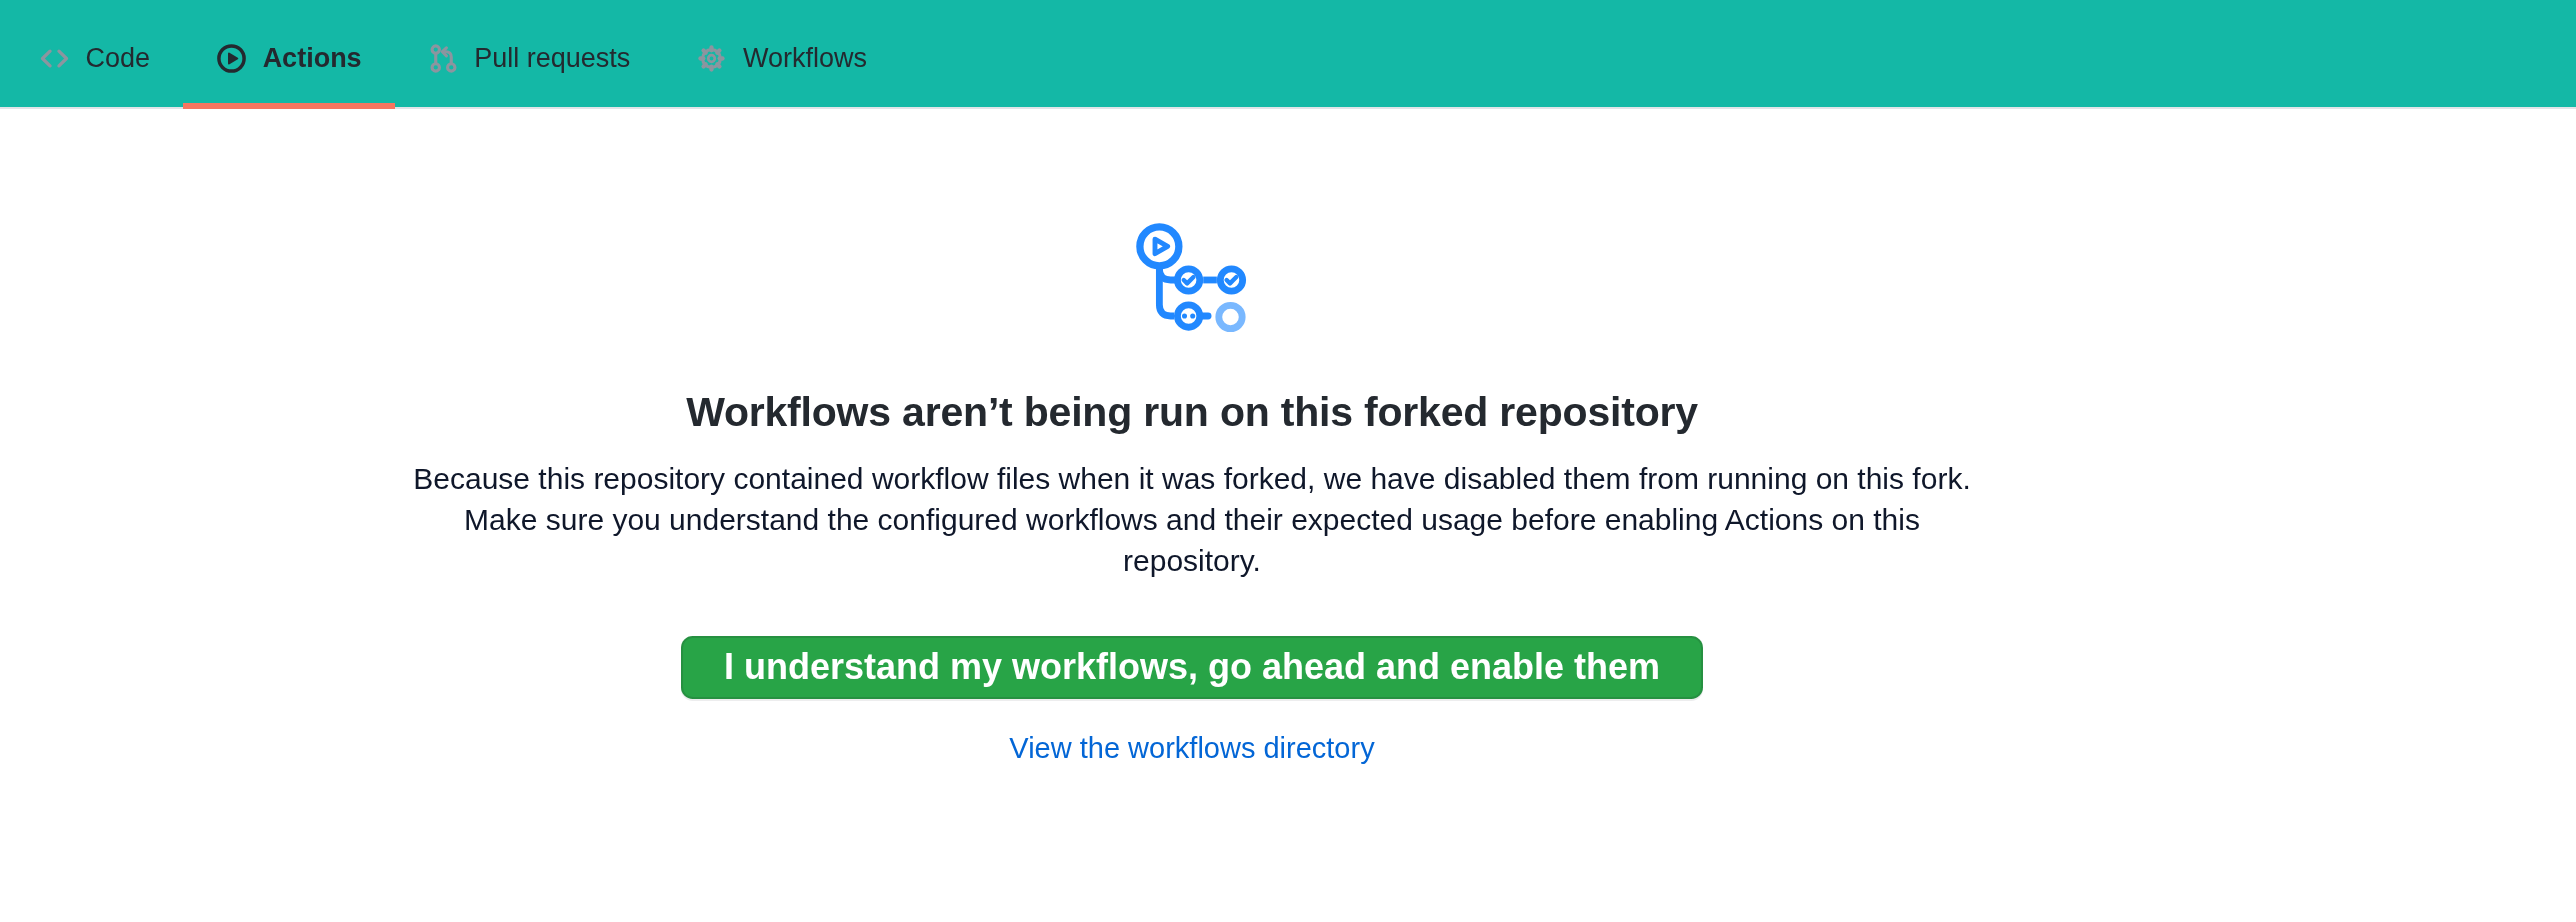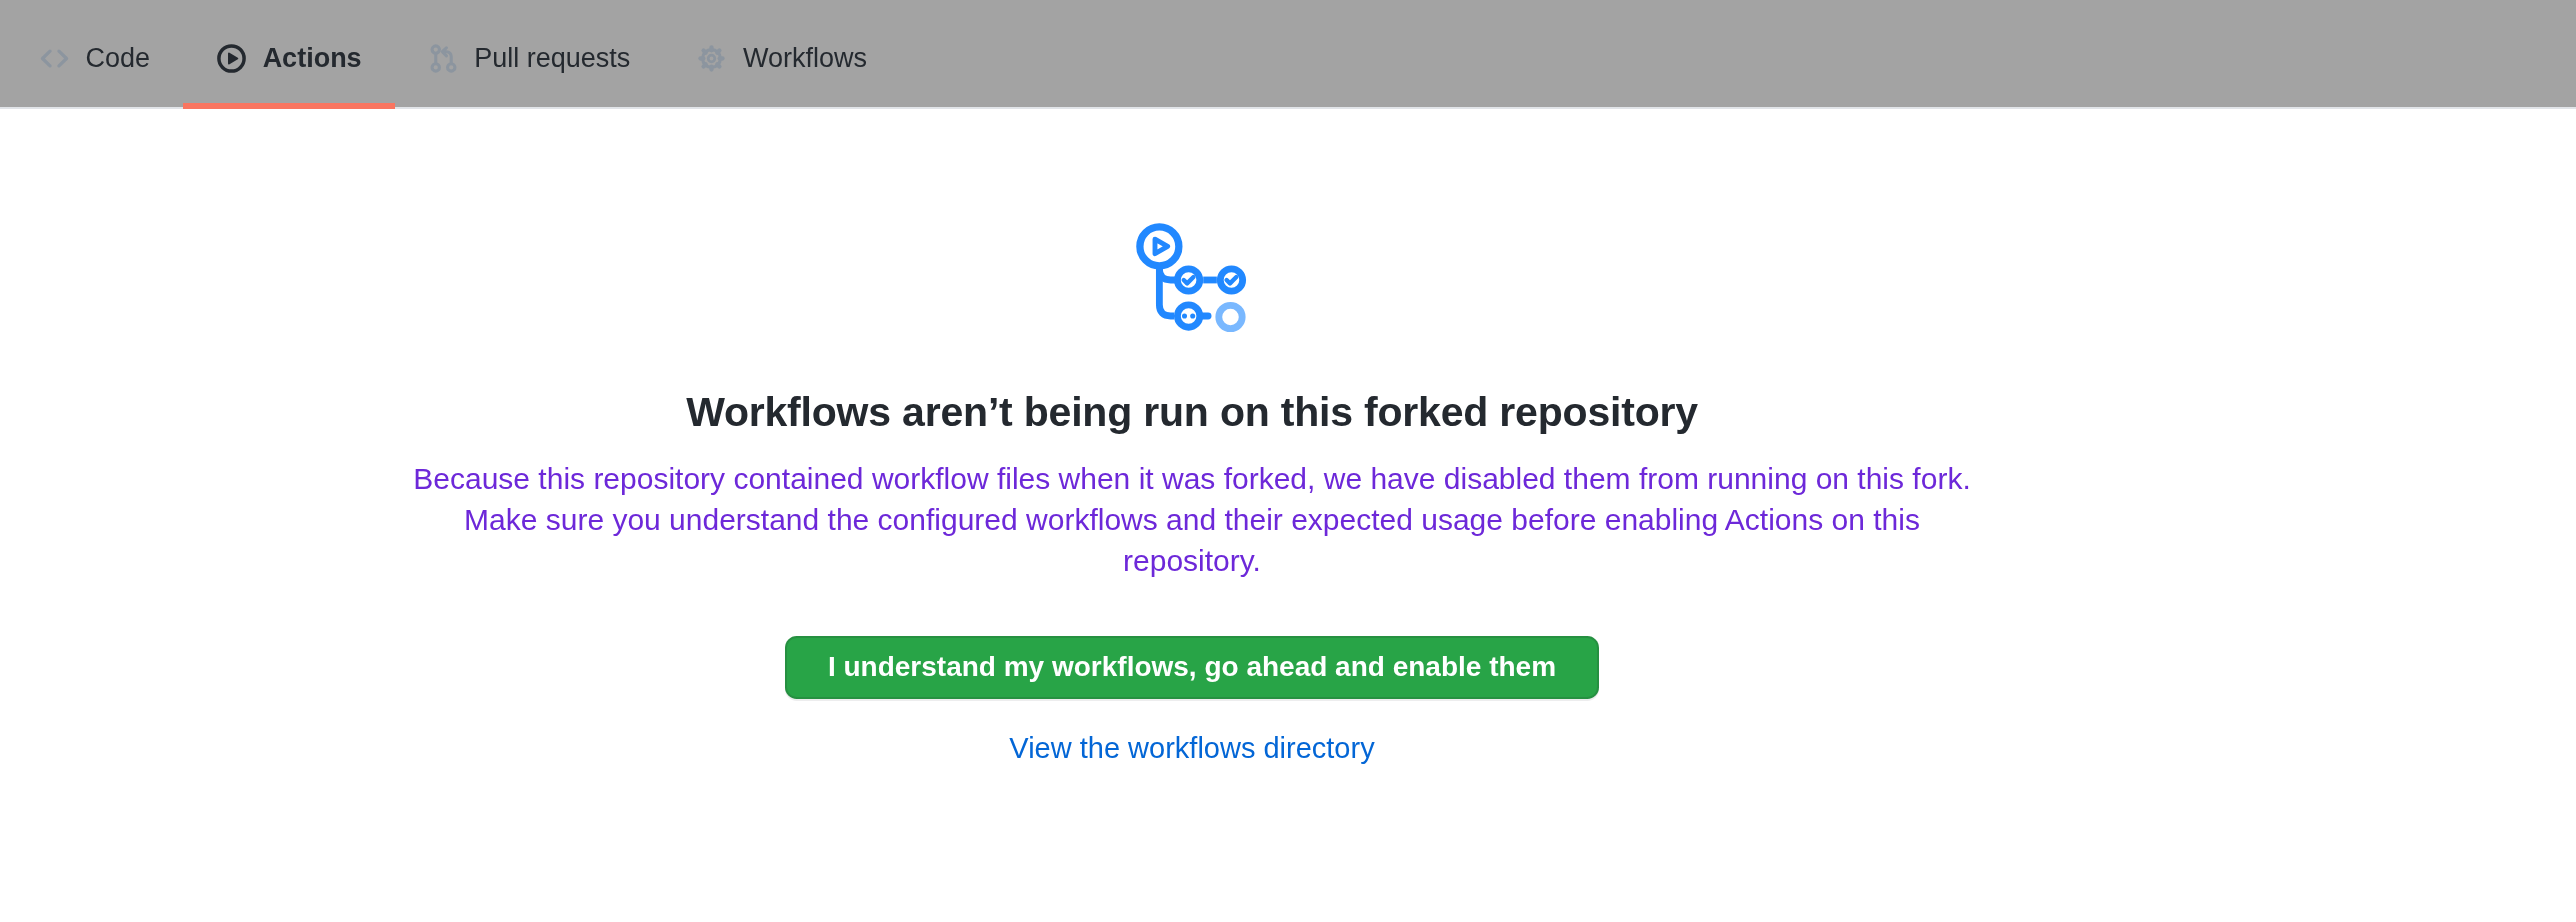--- a/index.html
+++ b/index.html
@@ -8,21 +8,21 @@
     width: 2576px; height: 923px;
     background: #ffffff;
     font-family: "Liberation Sans", sans-serif;
     color: #24292f;
     overflow: hidden;
   }
 
   
   .tabnav {
     height: 109px;
-    background: #a3a3a3;
+    background: #14b8a6;
     border-bottom: 2px solid #e1e4e8;
     display: flex;
     align-items: stretch;
     padding-left: 5.9px;
   }
   .tabnav nav { display: flex; align-items: stretch; }
   .tab {
     position: relative;
     display: flex;
     align-items: center;
@@ -60,28 +60,28 @@
     font-size: 41px;
     font-weight: 700;
     letter-spacing: -0.2px;
     color: #24292f;
   }
   .bs-desc {
     margin: 21.5px auto 0 auto;
     max-width: 1583px;
     font-size: 30px;
     line-height: 41px;
-    color: #6d28d9;
+    color: #0f172a;
   }
   .bs-button {
     margin-top: 55px;
     height: 63px;
     padding: 0 41px;
     font-family: "Liberation Sans", sans-serif;
-    font-size: 28px;
+    font-size: 36px;
     font-weight: 700;
     color: #ffffff;
     background: #28a447;
     border: 2px solid rgba(27,31,35,0.15);
     border-radius: 11.7px;
     box-shadow: 0 2px 0 rgba(27,31,35,0.08);
     cursor: pointer;
   }
   .bs-link-row { margin-top: 33px; }
   .bs-link {

